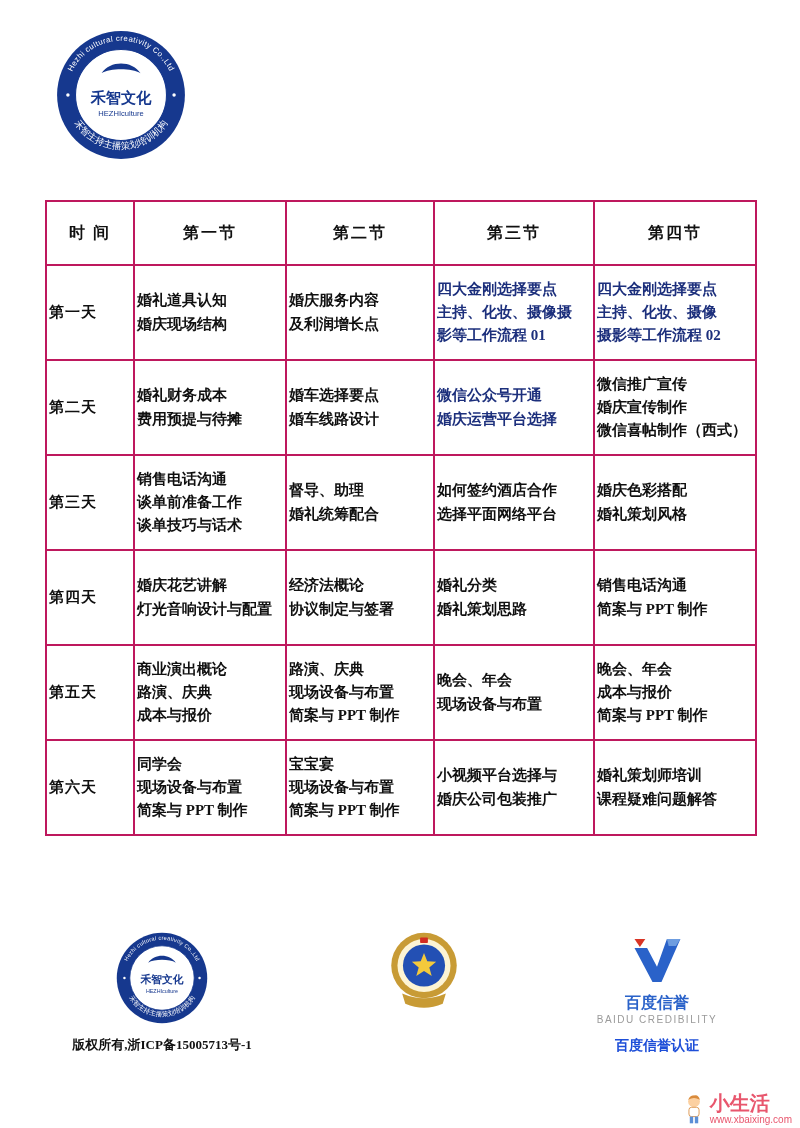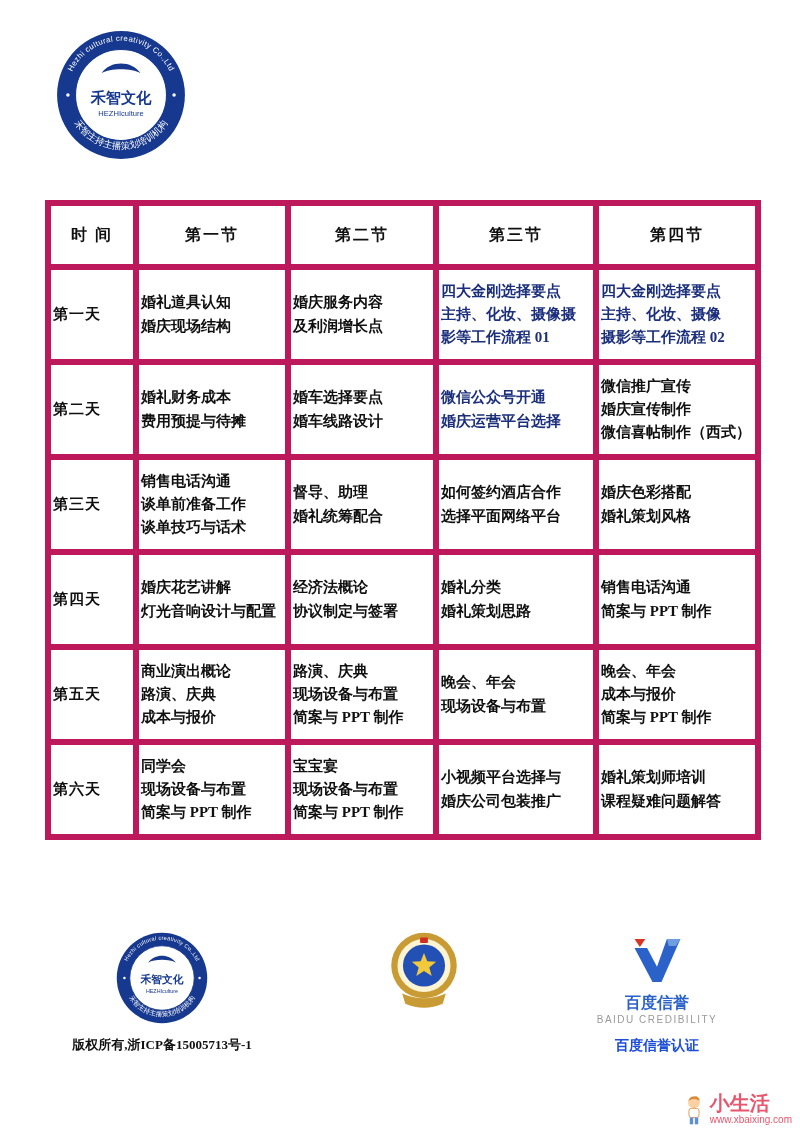--- a/index.html
+++ b/index.html
@@ -20,21 +20,21 @@
     font-size: 46px; line-height: 1; font-weight: bold; color: #000;
     text-align: center; letter-spacing: 2px; white-space: nowrap;
   }
 
   
   table.schedule {
     position: absolute; left: 45px; top: 200px; width: 710px;
     border-collapse: collapse; table-layout: fixed;
   }
   .schedule th, .schedule td {
-    border: 6px solid #be185d; vertical-align: middle;
+    border: 2px solid #be185d; vertical-align: middle;
     font-weight: bold; color: #101010; padding: 4px 2px;
   }
   .schedule thead th { height: 64px; font-size: 16px; letter-spacing: 2px; }
   .schedule tbody td { height: 95px; font-size: 15px; }
   .cell-line { line-height: 1.55; }
   td.navy { color: var(--navy-text, #1c2f7c); }
   .day-cell { letter-spacing: 1px; }
 
   
   .footer { position: absolute; left: 0; top: 924px; width: 800px; height: 160px; }
@@ -51,21 +51,21 @@
   }
   .f-baidu-sub {
     font-size: 10px; color: #9a9a9a; letter-spacing: 1.5px;
     font-family: Liberation Sans, sans-serif;
   }
   .f-baidu-caption { margin-top: 12px; font-size: 14px; font-weight: bold; color: #1d4ed8; }
 
   
   .watermark {
     position: absolute; right: 8px; bottom: 2px;
-    display: flex; align-items: flex-end; gap: 5px; cursor: pointer;
+    display: flex; align-items: center; gap: 5px; cursor: pointer;
   }
   .wm-text { display: flex; flex-direction: column; align-items: flex-start; }
   .wm-title {
     font-size: 20px; font-weight: bold; line-height: 1.1;
     color: var(--watermark-red, #e8566d);
     font-family: "Liberation Sans", "DejaVu Sans", sans-serif;
   }
   .wm-url {
     font-size: 10px; line-height: 1.2;
     color: var(--watermark-red, #e8566d);

